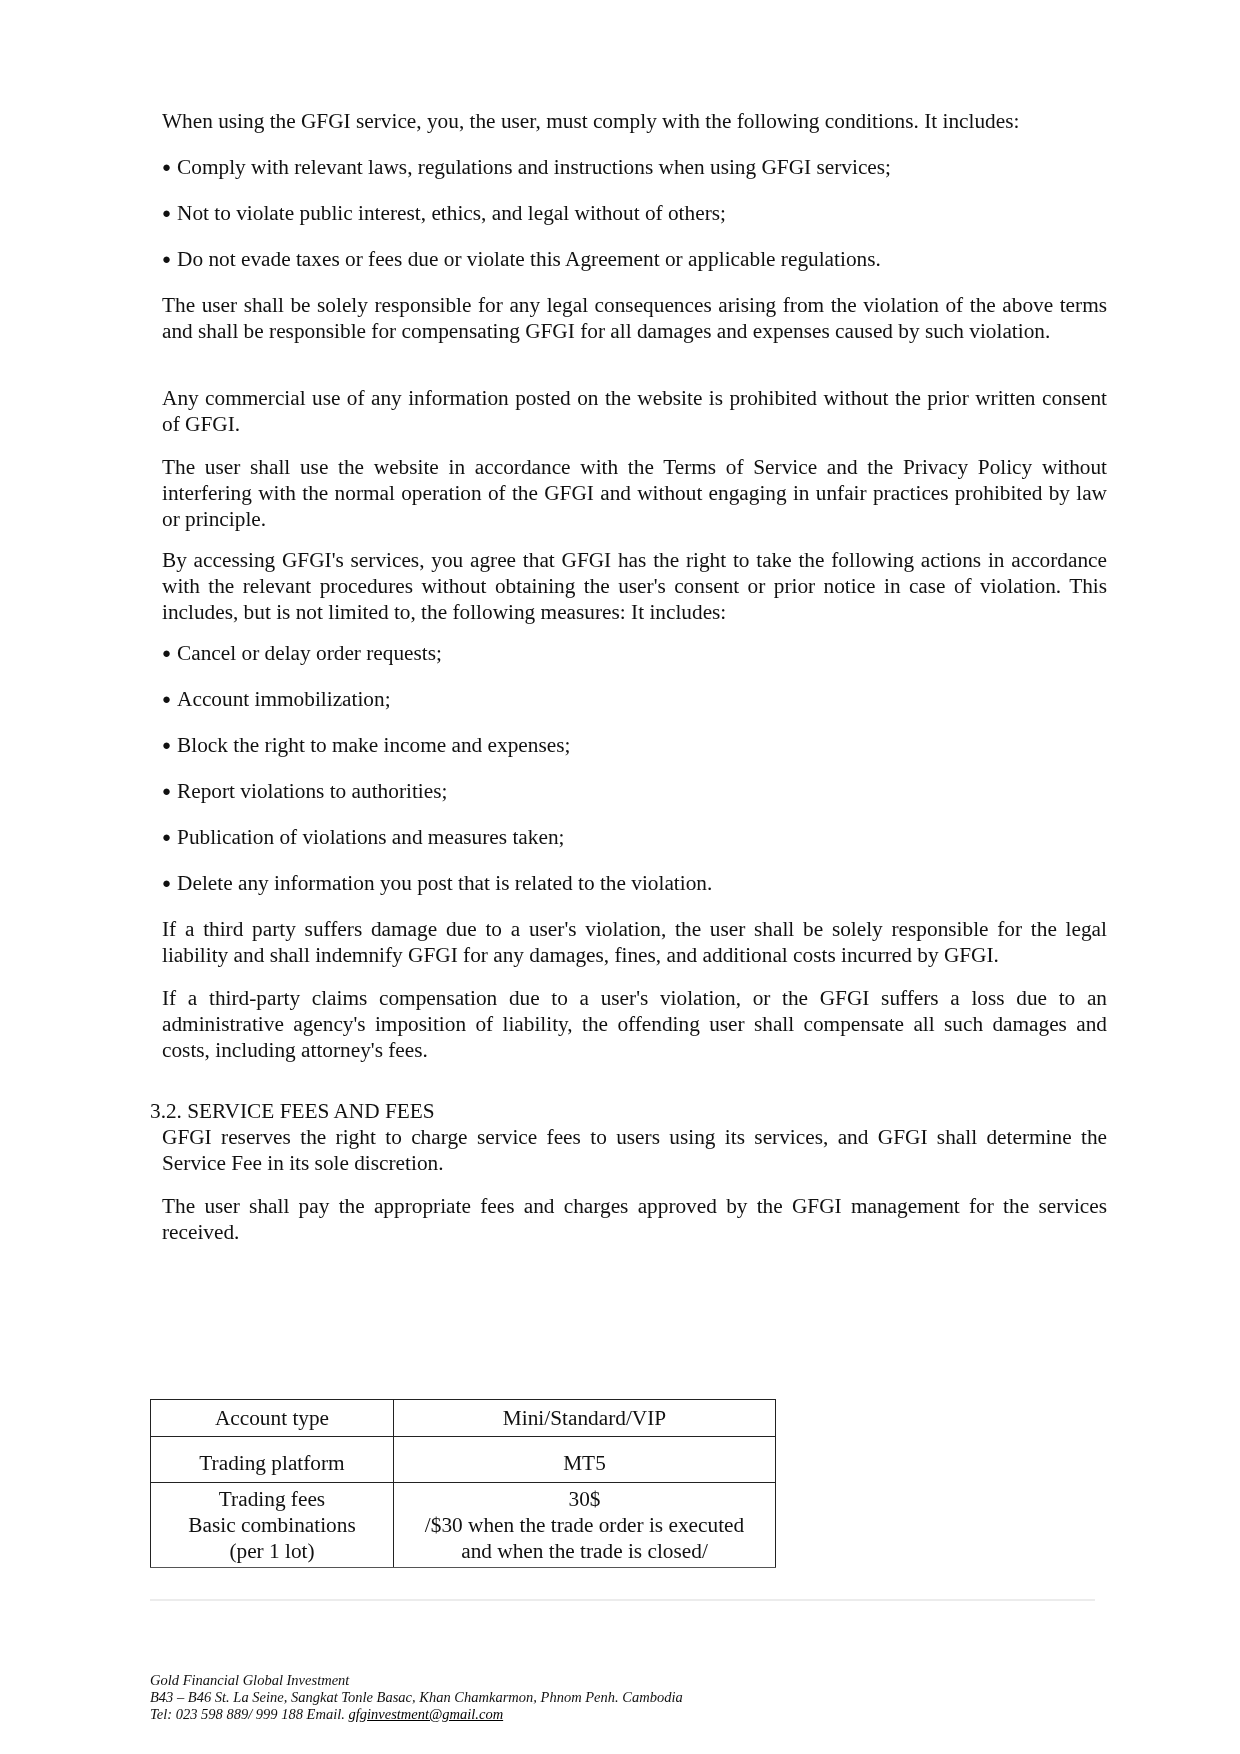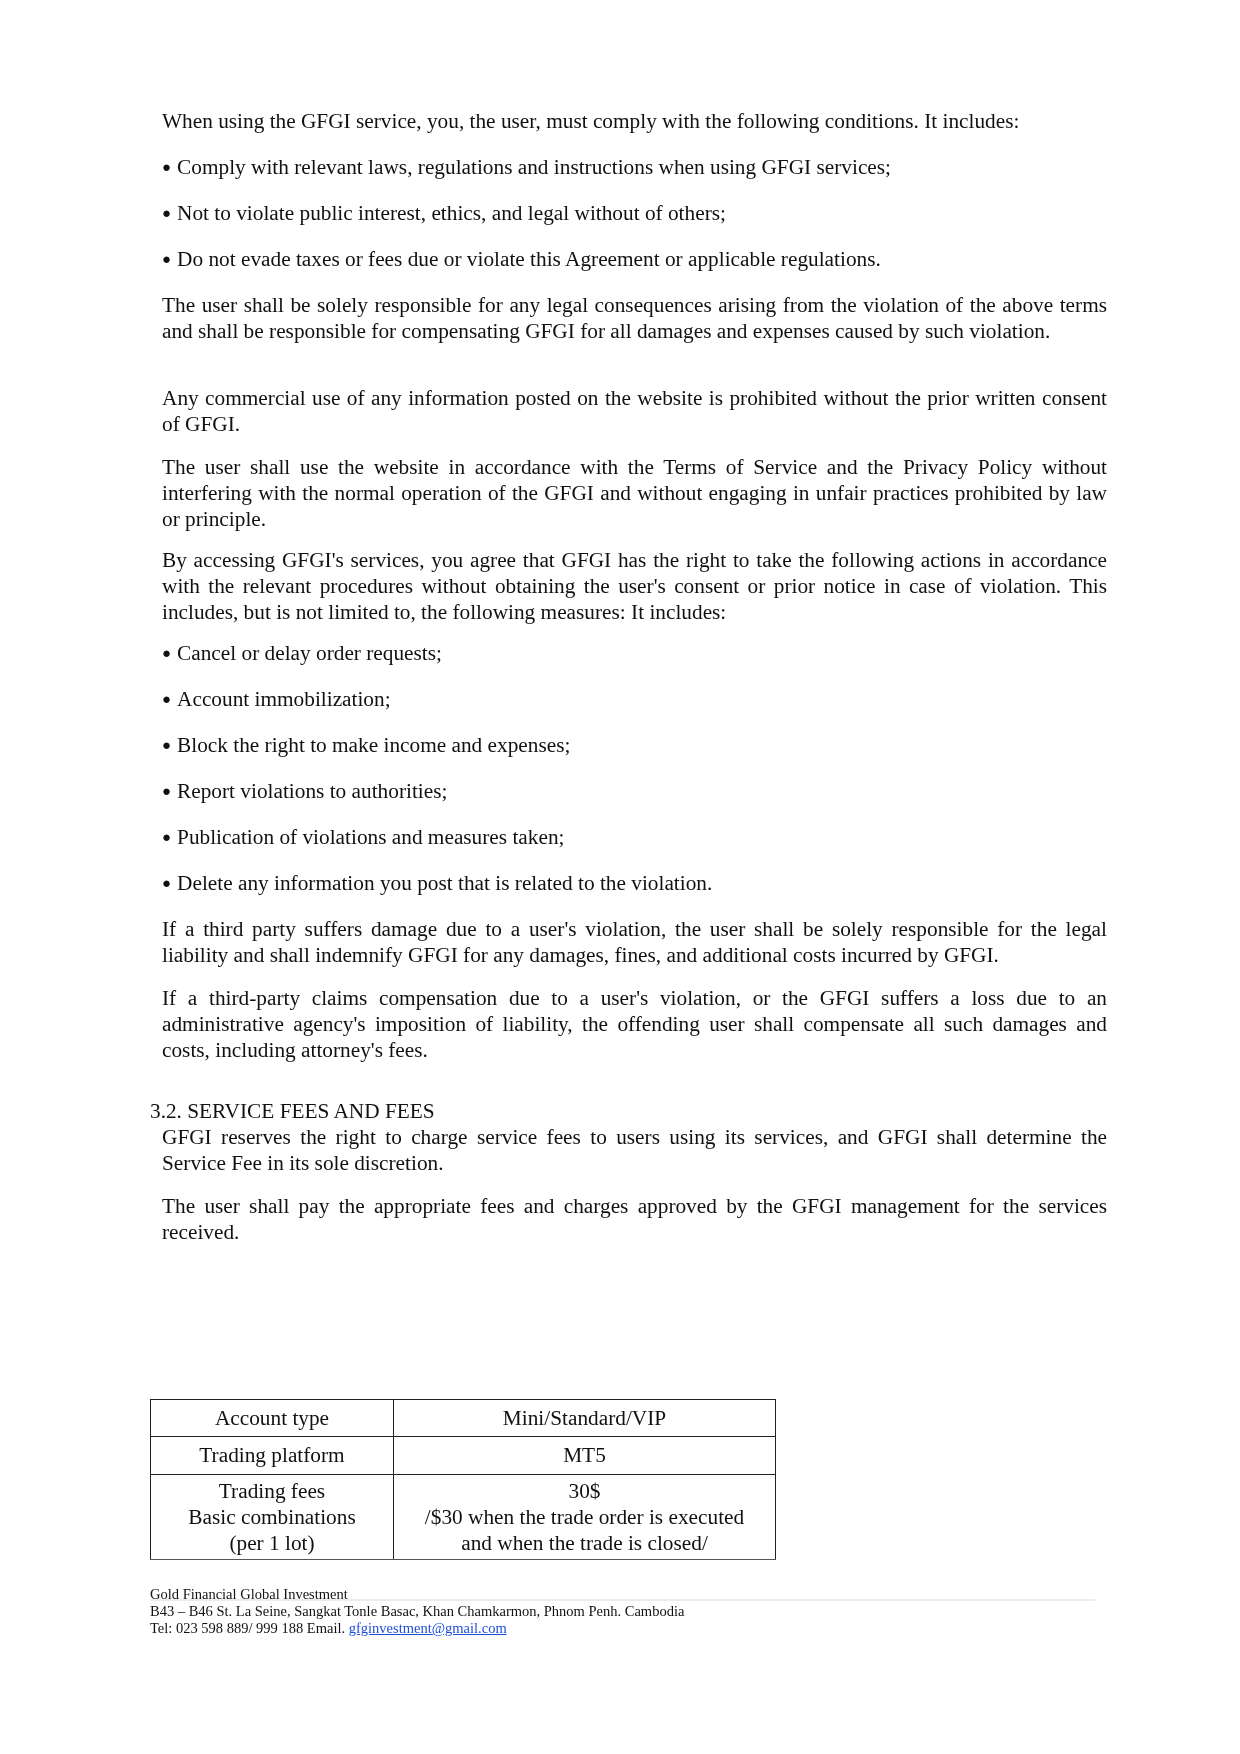--- a/index.html
+++ b/index.html
@@ -10,25 +10,25 @@
        text-align:justify; margin:12px; }
   .p.left { text-align:left; }
   .bullet::before { content:"\25CF"; font-size:15px; position:relative; top:-2px; margin-right:6px; }
   .heading { position:absolute; left:0; font-size:21.3px; line-height:26px;margin-top:32px; }
   table.fees { position:absolute; left:0; top:1399px; width:626px; border-collapse:collapse;
                font-size:21.3px; line-height:26px; }
   table.fees td { border:1.5px solid #222; padding:3px 11px 3px 11px; vertical-align:top; }
   table.fees td.c1 { width:220px; text-align:center; }
   table.fees td.c2 { text-align:center; }
   table.fees tr.r1 td { height:29px; padding-top:5px; padding-bottom:2px; }
-  table.fees tr.r2 td { height:30px; padding-top:5px; padding-bottom:2px; }
+  table.fees tr.r2 td { height:30px; padding-top:13px; padding-bottom:2px; }
   table.fees tr.r3 td { border-bottom:1.5px solid #555; }
   .footer-rule { position:absolute; left:0; top:1599px; width:945px; height:2px; background:#ececec; }
-  .footer { position:absolute; left:0; top:1586px; font-size:14.5px; line-height:17px; color:#111; }
-  .footer a { color:#1d4ed8; text-decoration:underline; }
+  .footer { position:absolute; left:0; top:1672px; font-size:14.5px; line-height:17px; color:#111;font-style:italic; }
+  .footer a { color:#000000; text-decoration:underline; }
 </style>
 </head>
 <body>
 
 <div class="page">
 
   <p class="p left" style="top:96px">When using the GFGI service, you, the user, must comply with the following conditions. It includes:</p>
 
   <p class="p left bullet" style="top:142px">Comply with relevant laws, regulations and instructions when using GFGI services;</p>
   <p class="p left bullet" style="top:188px">Not to violate public interest, ethics, and legal without of others;</p>

